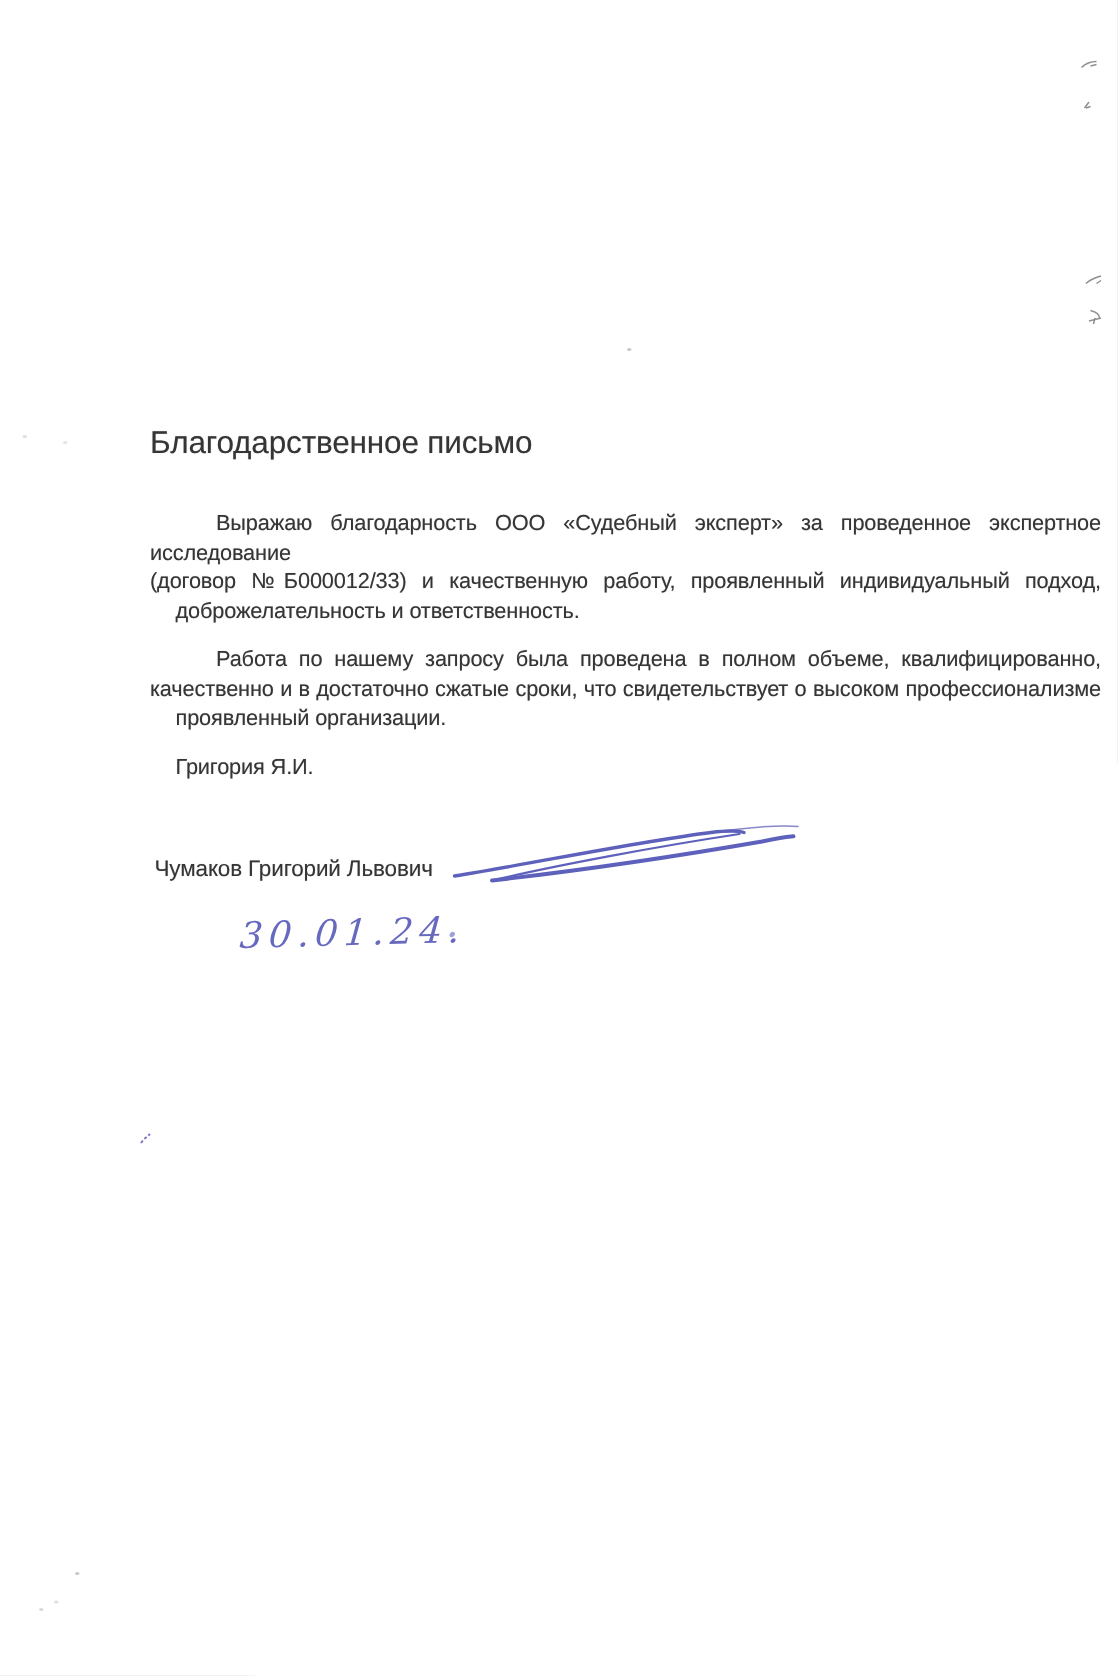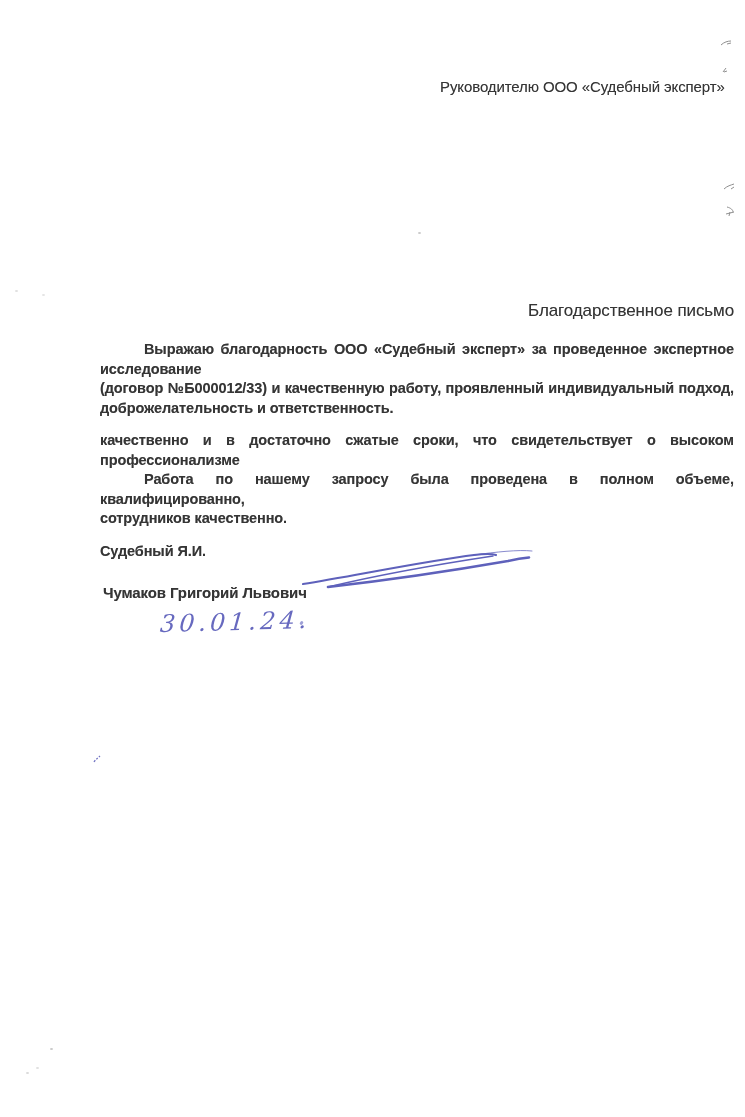--- a/index.html
+++ b/index.html
@@ -19,44 +19,42 @@
   }
   .header-block {
     position: absolute;
     left: 440px; top: 70px;
     font-size: 15px;
     line-height: 34px;
     white-space: nowrap;
   }
   .title-block {
     position: absolute;
-    left: 100px; top: 301px; width: 634px;
-    text-align: right;
-    font-size: 17px;
+    left: 100px; top: 284px; width: 634px;
+    text-align: left;
+    font-size: 21px;
   }
   .body-block {
     position: absolute;
     left: 100px; top: 340px; width: 634px;
     font-size: 14.5px;
-    font-weight: bold;
   }
   .para { margin: 0 0 13px 0; }
   .pline {
     line-height: 19.5px;
     text-align: justify;
     text-align-last: justify;
   }
   .pline.first { text-indent: 44px; }
-  .pline.last { text-align-last: left; }
+  .pline.last { text-align-last: left; margin-left: 17px; }
   .signer-block {
     position: absolute;
-    left: 103px; top: 584px;
+    left: 103px; top: 571px;
     font-size: 15px;
     white-space: nowrap;
-    font-weight: bold;
   }
   .signature-svg {
     position: absolute;
     left: 298px; top: 543px;
     color: var(--ink, #4d50b4);
   }
   .hand-date {
     position: absolute;
     left: 160px; top: 608px;
     font-size: 24px;
@@ -89,38 +87,37 @@
     border-radius: 50%;
     transform: rotate(40deg);
   }
 </style>
 </head>
 <body>
 
 <div class="page">
 
   <div class="header-block scan-text">
-    <div>Руководителю ООО «Судебный эксперт»</div>
   </div>
 
   <div class="title-block scan-text">Благодарственное письмо</div>
 
   <div class="body-block scan-text">
     <div class="para">
       <div class="pline first">Выражаю благодарность ООО «Судебный эксперт» за проведенное экспертное исследование</div>
       <div class="pline">(договор №Б000012/33) и качественную работу, проявленный индивидуальный подход,</div>
       <div class="pline last">доброжелательность и ответственность.</div>
     </div>
     <div class="para">
+      <div class="pline first">Работа по нашему запросу была проведена в полном объеме, квалифицированно,</div>
       <div class="pline">качественно и в достаточно сжатые сроки, что свидетельствует о высоком профессионализме</div>
-      <div class="pline first">Работа по нашему запросу была проведена в полном объеме, квалифицированно,</div>
-      <div class="pline last">сотрудников качественно.</div>
+      <div class="pline last">проявленный организации.</div>
     </div>
     <div class="para">
-      <div class="pline last">Судебный Я.И.</div>
+      <div class="pline last">Григория Я.И.</div>
     </div>
   </div>
 
   <div class="signer-block scan-text">Чумаков Григорий Львович</div>
 
   <svg class="signature-svg" width="240" height="52" viewBox="0 0 240 52" aria-hidden="true">
     <g fill="none" stroke="currentColor" stroke-linecap="round" opacity="0.9">
       <path d="M5 41 C55 33, 128 18, 176 12 C188 10.5, 195 11, 198 12" stroke-width="2.2"></path>
       <path d="M195 13 C142 21, 72 34, 30 44" stroke-width="1.4"></path>
       <path d="M30 44 C92 37, 158 27, 210 18 C219 16, 226 15, 231 14.5" stroke-width="2.6"></path>

